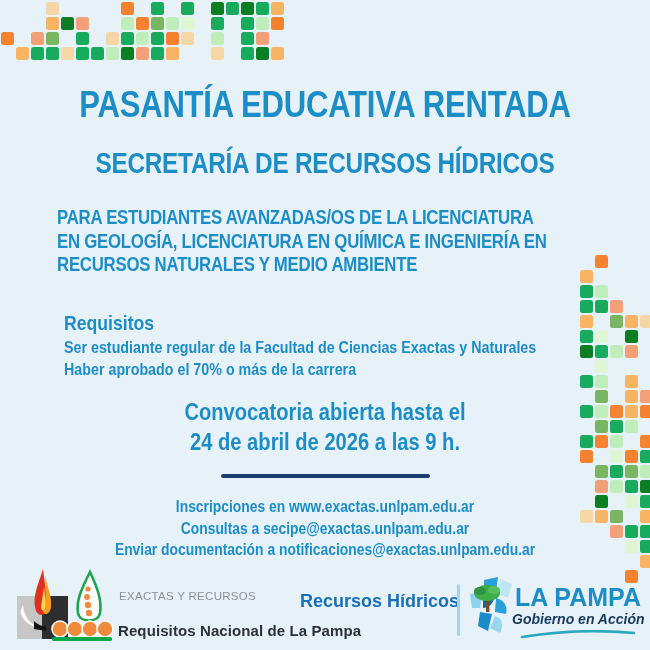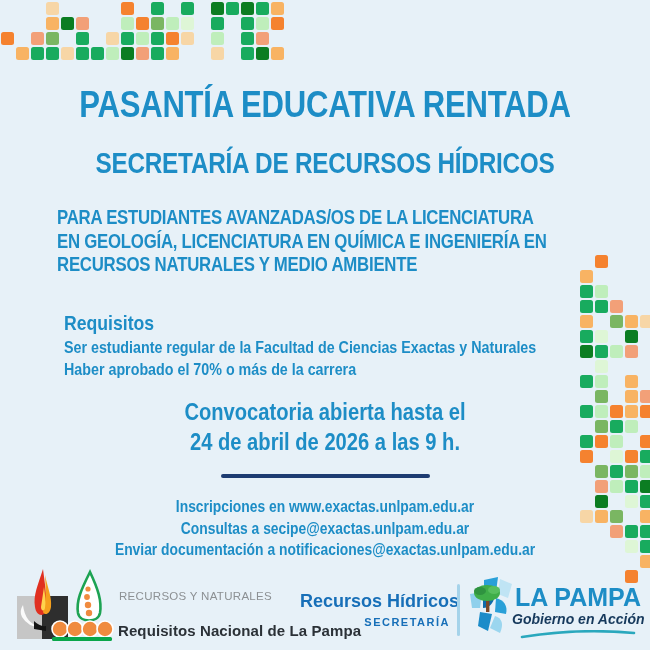--- a/index.html
+++ b/index.html
@@ -201,26 +201,25 @@
     <circle cx="78" cy="36" r="3.2" fill="#f08b3e"></circle>
     <circle cx="79" cy="44" r="3.2" fill="#f08b3e"></circle>
     <circle cx="50" cy="60" r="8" fill="#f08b3e" stroke="#ffffff" stroke-width="1.6"></circle>
     <circle cx="65" cy="60" r="8" fill="#f08b3e" stroke="#ffffff" stroke-width="1.6"></circle>
     <circle cx="80" cy="60" r="8" fill="#f08b3e" stroke="#ffffff" stroke-width="1.6"></circle>
     <circle cx="95" cy="60" r="8" fill="#f08b3e" stroke="#ffffff" stroke-width="1.6"></circle>
     <rect x="42" y="68" width="60" height="4" rx="1.5" fill="#0aa64a"></rect>
   </svg>
 
   <div class="abs fac-gray">
-    <div>RECURSOS Y NATURALES</div>
+    <div>EXACTAS Y RECURSOS</div>
   </div>
   <div class="abs univ">Requisitos Nacional de La Pampa</div>
 
   <div class="abs rh-name">Recursos Hídricos</div>
-  <div class="abs rh-label">SECRETARÍA</div>
 
   <div class="abs foot-divider"></div>
 
   <svg class="abs" style="top:577px;left:465px;" width="50" height="60" viewBox="0 0 50 60">
     <path d="M19,3 L33,0 L31,15 L19,13 Z" fill="#29a0d8"></path>
     <path d="M35,2 L47,7 L43,21 L33,17 Z" fill="#bfe4f4"></path>
     <path d="M5,17 L17,15 L15,31 L7,31 Z" fill="#8fd0ec"></path>
     <path d="M18,17 L30,19 C28,27 24,31 18,31 Z" fill="#0e6cab"></path>
     <path d="M31,21 C39,23 43,29 41,37 L30,35 Z" fill="#29a0d8"></path>
     <path d="M15,35 L27,37 L23,54 L13,49 Z" fill="#1b8cc9"></path>

